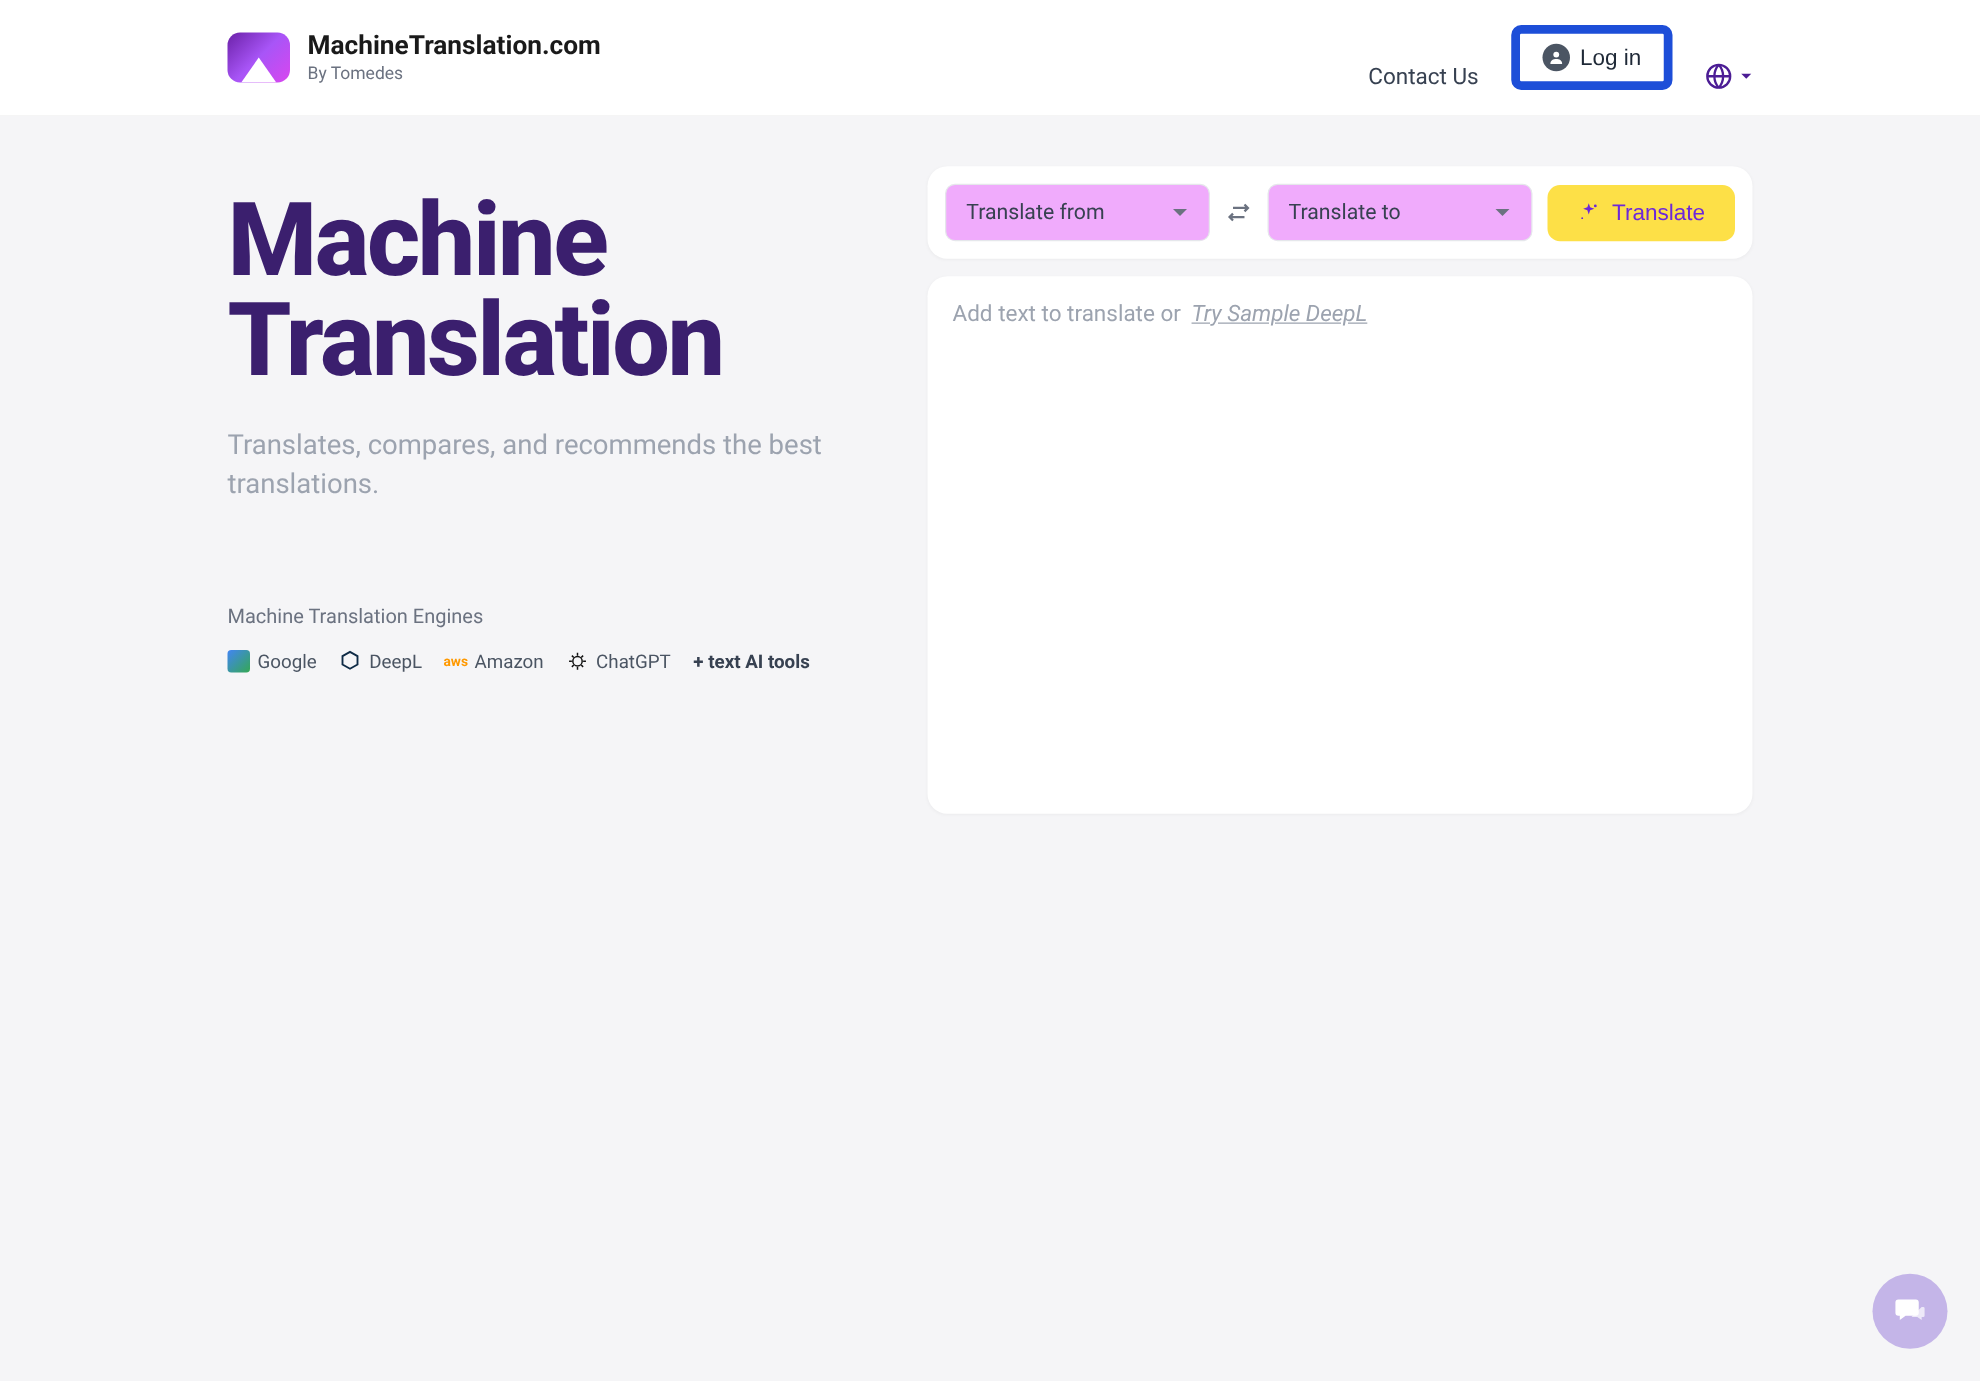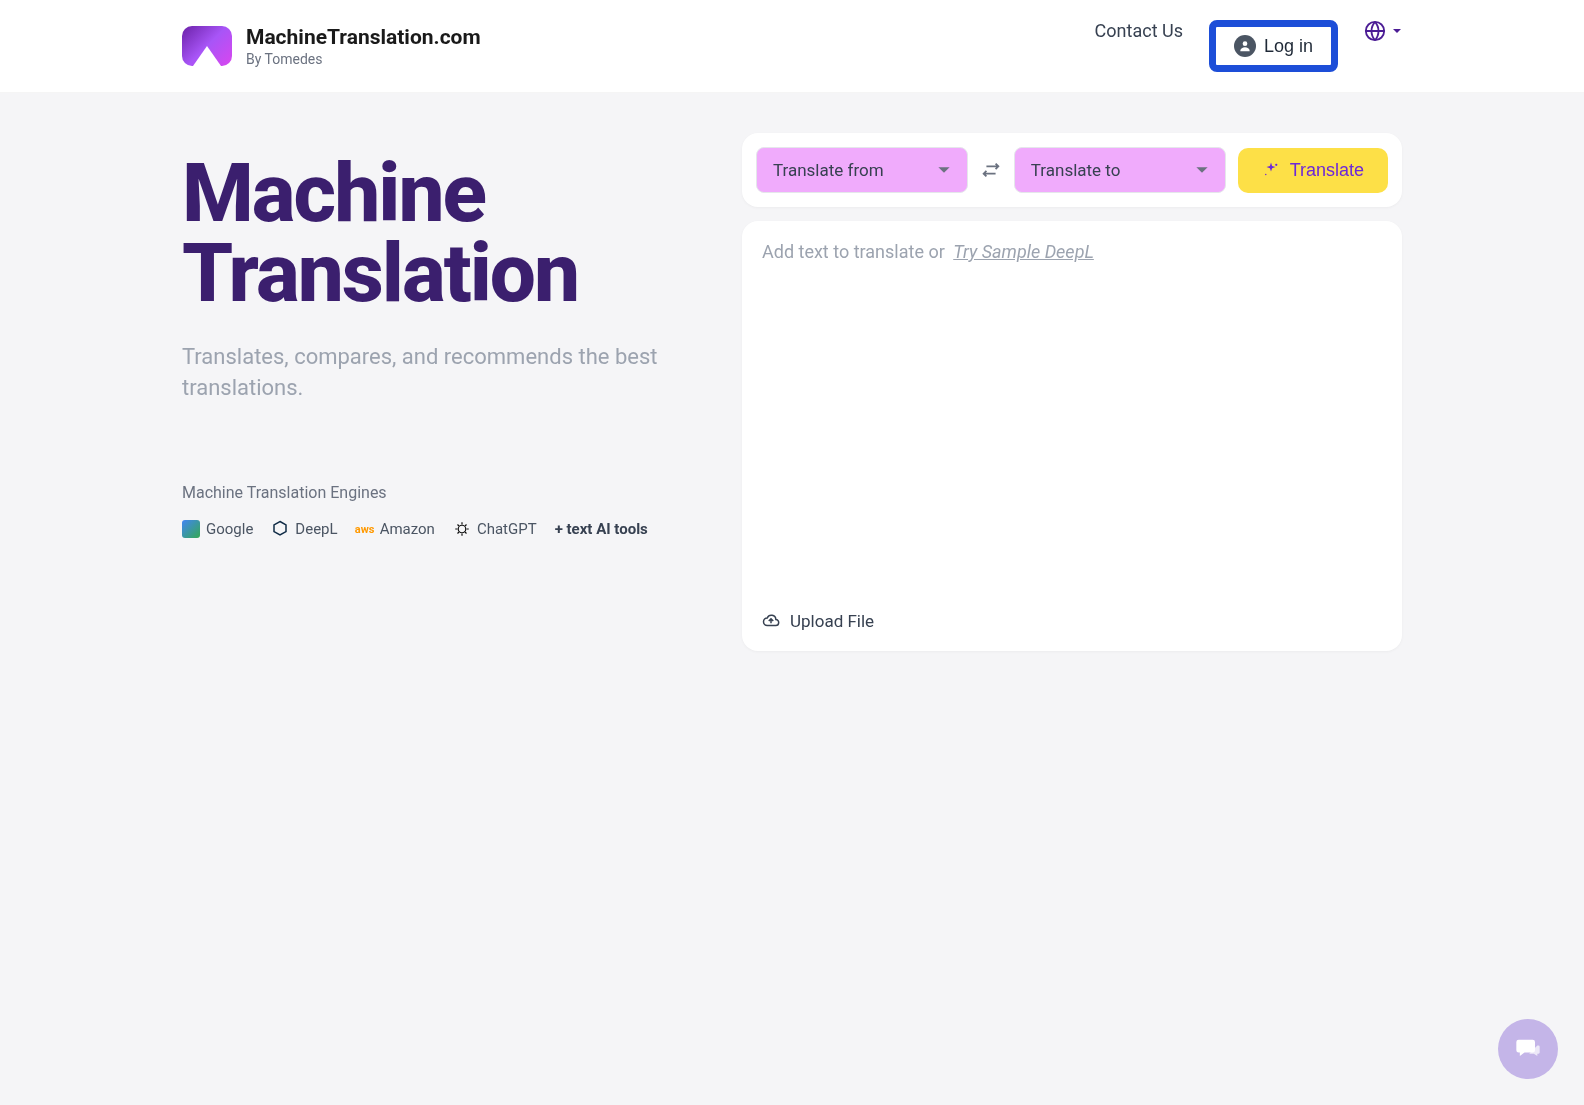--- a/index.html
+++ b/index.html
@@ -55,21 +55,21 @@
     font-weight: 700;
     color: #1a1a1a;
   }
   .brand-text .sub {
     font-size: 14px;
     color: #6b7280;
     margin-top: 2px;
   }
   .header-right {
     display: flex;
-    align-items: flex-start;
+    align-items: flex-end;
     gap: 26px;
   }
   .contact-link {
     font-size: 18px;
     color: #374151;
     text-decoration: none;
     cursor: pointer;
   }
   .login-btn {
     display: flex;
@@ -355,27 +355,20 @@
         <span>Translate</span>
       </button>
     </div>
 
     <div class="text-panel">
       <div class="placeholder-row">
         <span>Add text to translate or </span>
         <span class="try-sample">Try Sample DeepL</span>
       </div>
       <div class="panel-spacer"></div>
-      <div class="upload-row">
-        <svg class="upload-icon" viewBox="0 0 24 24" fill="none" stroke="currentColor" stroke-width="2">
-            <path d="M7 18a5 5 0 0 1 0-10 6 6 0 0 1 11.5 2A4 4 0 0 1 18 18H7z"></path>
-            <path d="M12 9v6M9 12l3-3 3 3"></path>
-          </svg>
-        <span>Upload File</span>
-      </div>
     </div>
   </div>
 </div>
 
 <div class="chat-fab">
   <svg viewBox="0 0 24 24" fill="currentColor">
       <path d="M4 4h12a2 2 0 0 1 2 2v7a2 2 0 0 1-2 2H9l-4 3v-3H4a2 2 0 0 1-2-2V6a2 2 0 0 1 2-2z"></path>
       <path d="M20 9h1a1 1 0 0 1 1 1v5a1 1 0 0 1-1 1h-1v2l-3-2h-4" opacity="0.7"></path>
     </svg>
 </div>

